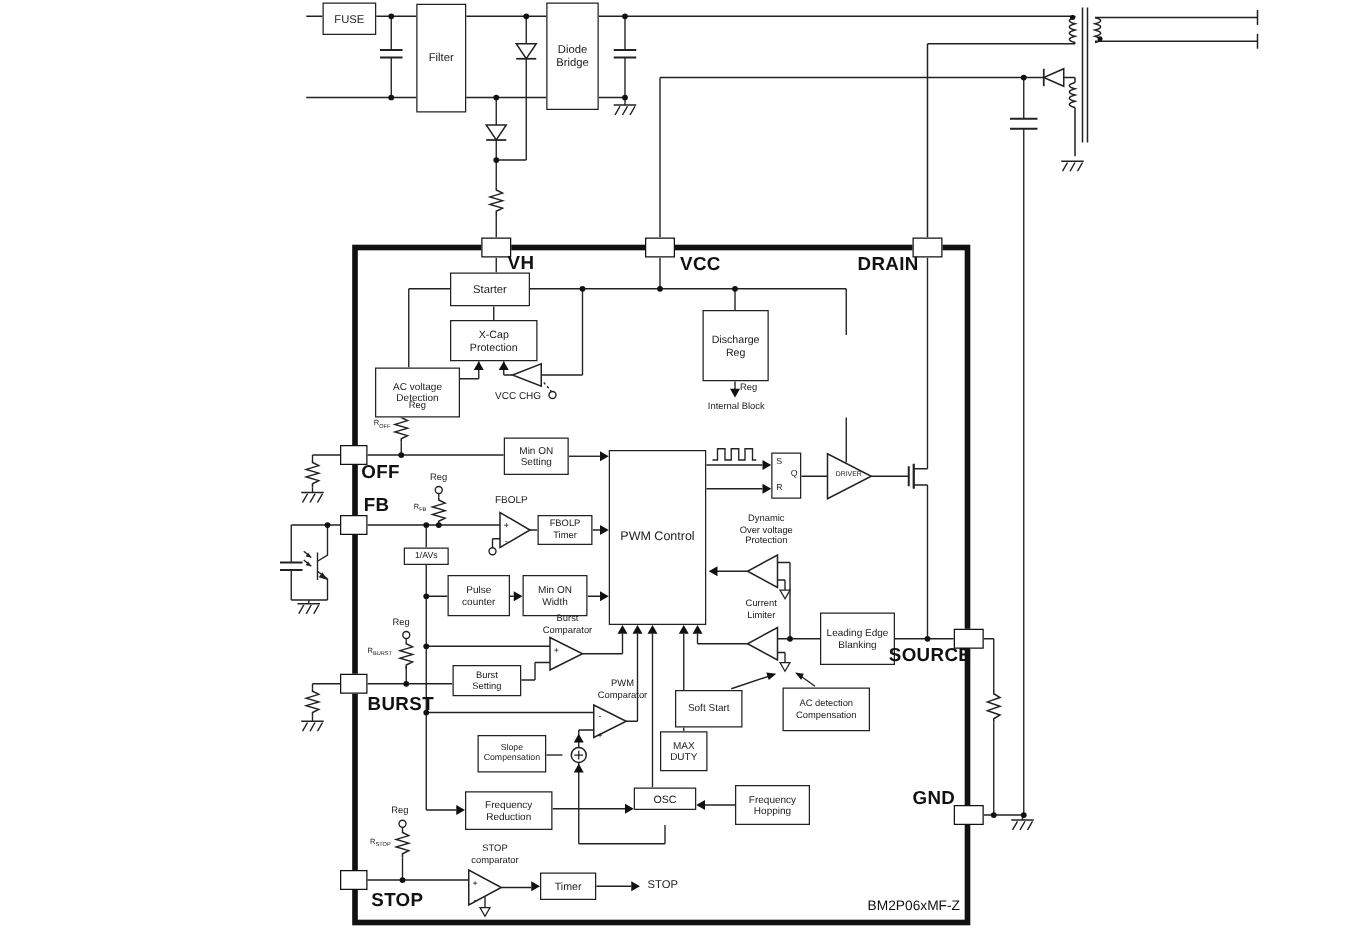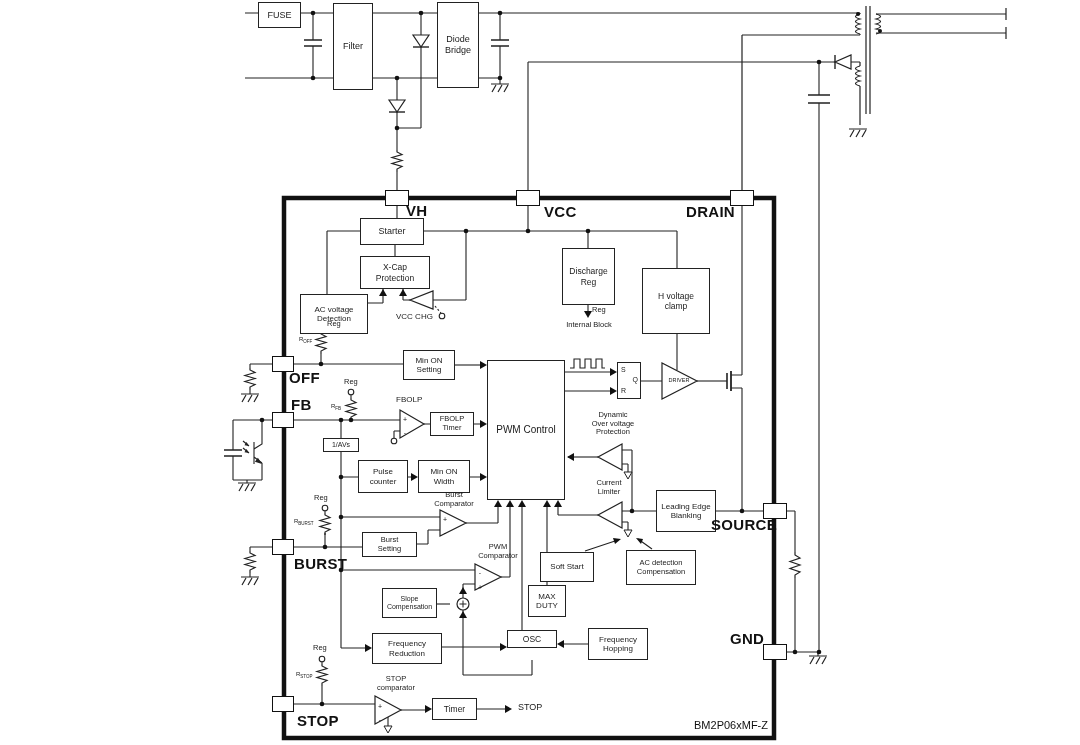--- a/index.html
+++ b/index.html
@@ -281,22 +281,20 @@
 <div class="pinlbl" style="left:711px;top:516px">SOURCE</div>
 <div class="pinlbl" style="left:730px;top:630px">GND</div>
 
 <div class="blk" style="left:360px;top:218px;width:64px;height:27px;font-size:9px"><span>Starter</span></div>
 <div class="blk" style="left:360px;top:256px;width:70px;height:33px;font-size:8.5px"><span>X-Cap
 Protection</span></div>
 <div class="blk" style="left:300px;top:294px;width:68px;height:40px;font-size:8px"><span>AC voltage
 Detection</span></div>
 <div class="blk" style="left:562px;top:248px;width:53px;height:57px;font-size:8.5px"><span>Discharge
 Reg</span></div>
-<div class="blk" style="left:642px;top:268px;width:68px;height:66px;font-size:8.5px"><span>H voltage
-clamp</span></div>
 <div class="blk" style="left:403px;top:350px;width:52px;height:30px;font-size:8px"><span>Min ON
 Setting</span></div>
 <div class="blk" style="left:487px;top:360px;width:78px;height:140px;font-size:10px"><span>PWM Control</span></div>
 <div class="blk" style="left:430px;top:412px;width:44px;height:24px;font-size:7.5px"><span>FBOLP
 Timer</span></div>
 <div class="blk" style="left:323px;top:438px;width:36px;height:14px;font-size:7px"><span>1/AVs</span></div>
 <div class="blk" style="left:358px;top:460px;width:50px;height:33px;font-size:8px"><span>Pulse
 counter</span></div>
 <div class="blk" style="left:418px;top:460px;width:52px;height:33px;font-size:8px"><span>Min ON
 Width</span></div>

